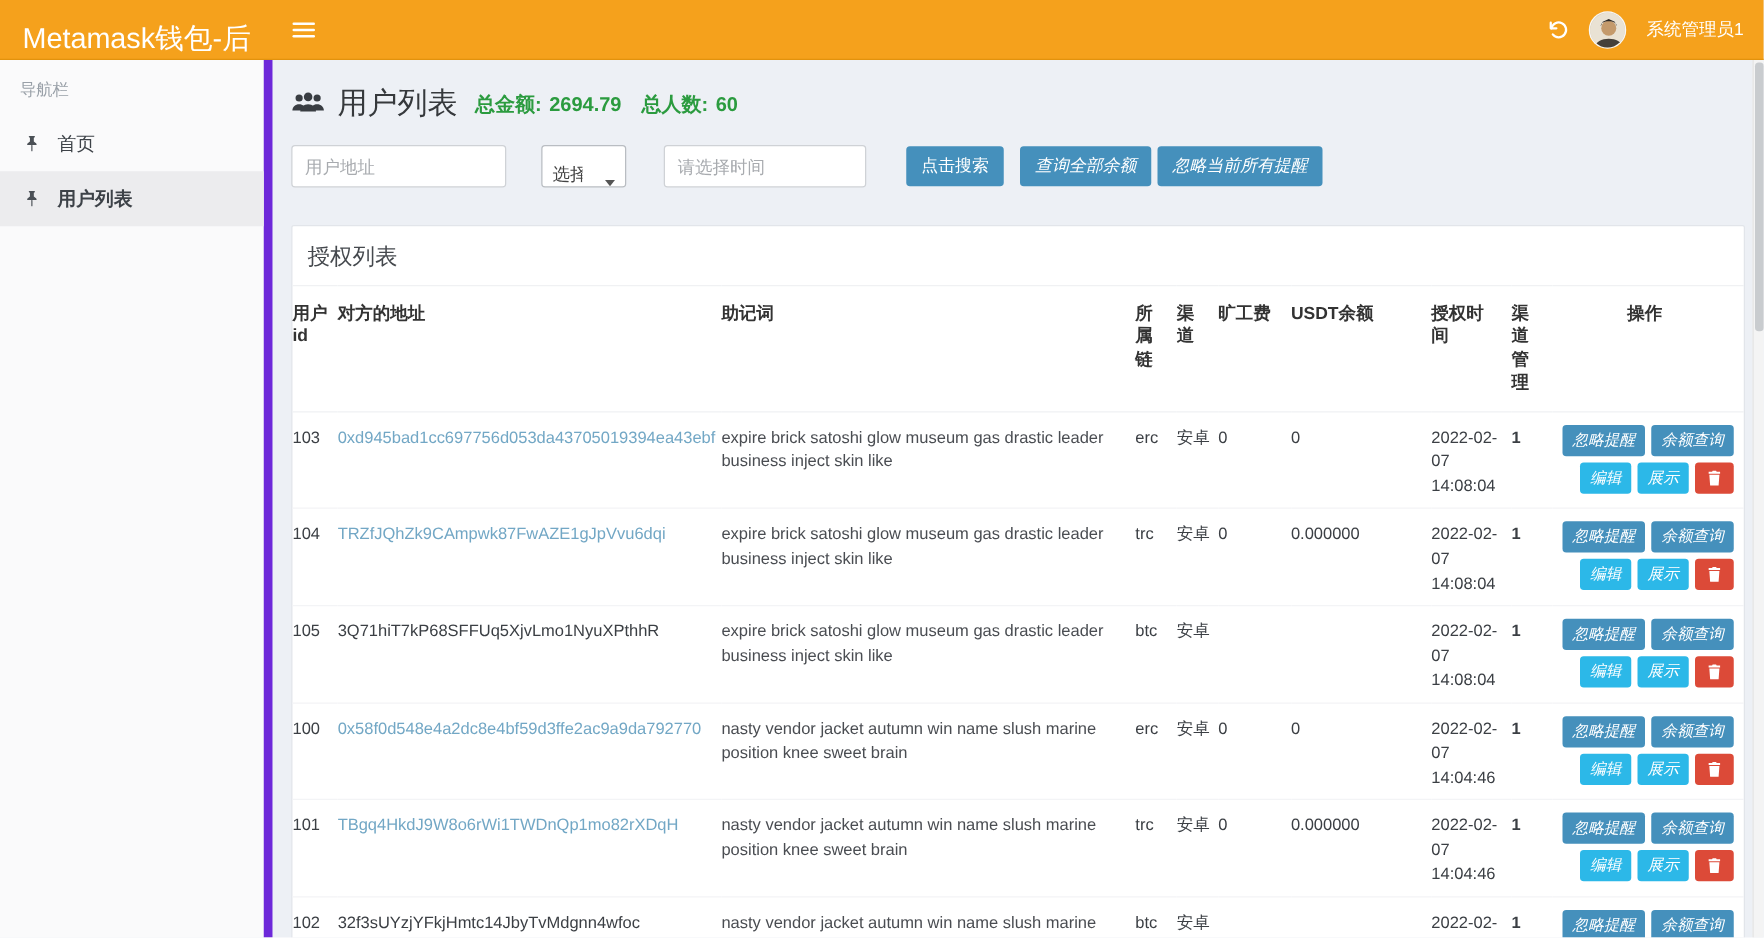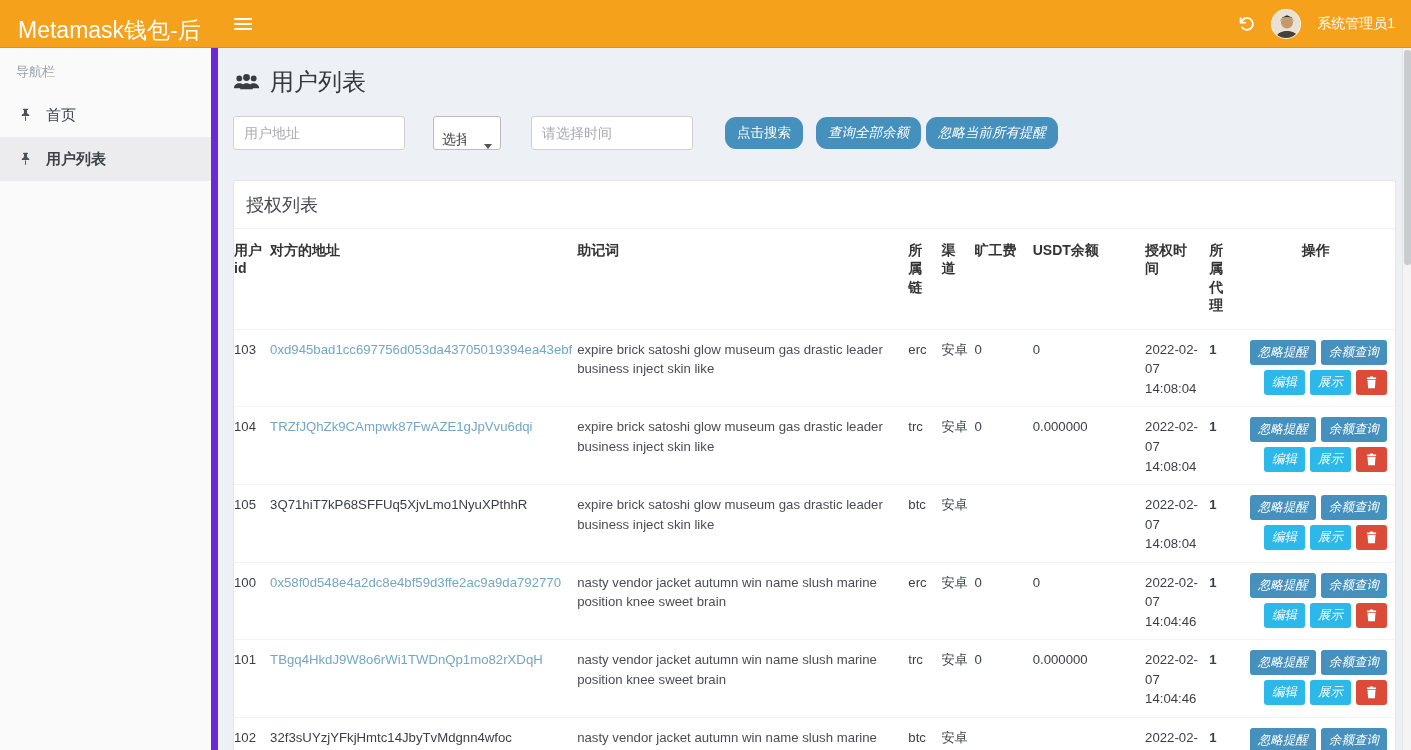--- a/index.html
+++ b/index.html
@@ -49,21 +49,21 @@
         margin-right:30px; cursor:pointer; }
   .sel-text{ font-size:14px; color:#444; width:24px; overflow:hidden; white-space:nowrap; }
   .caret{ width:0; height:0; border-left:4px solid transparent; border-right:4px solid transparent;
         border-top:5px solid #555; }
   .time-inp{ width:162px; margin-right:32px; }
 
   .btn{ border:none; border-radius:3px; color:#fff; cursor:pointer; font-family:inherit; }
   .btn.steel{ background:#4590bc; }
   .btn.cyan{ background:#2cb8e8; }
   .btn.red{ background:#dc4a38; }
-  .btn.lg{ height:32px; padding:0 12px; font-size:13.5px;border-radius:11px; }
+  .btn.lg{ height:32px; padding:0 12px; font-size:13.5px; }
   .it{ font-style:italic; }
   .mr13{ margin-right:13px; } .mr5{ margin-right:5px; }
 
   
   .panel{ background:#fff; border:1px solid #e2e5ea; border-radius:2px; }
   .panel-title{ font-size:18px; color:#45494e; font-weight:400; padding:12px 12px 11px; }
   table{ width:100%; border-collapse:collapse; table-layout:fixed; }
   th{ font-size:14px; color:#333; text-align:left; vertical-align:top;
       padding:12px 6px 14px 0; line-height:1.32; border-top:1px solid #f0f1f3;
       border-bottom:1px solid #f0f1f3; font-weight:700; }
@@ -157,20 +157,26 @@
         <svg width="27" height="20" viewBox="0 0 30 22" fill="currentColor">
           <circle cx="7" cy="7" r="3.2"></circle>
             <path d="M1 18c0-3.2 2.7-5.5 6-5.5S13 14.8 13 18z"></path>
           <circle cx="23" cy="7" r="3.2"></circle>
             <path d="M17 18c0-3.2 2.7-5.5 6-5.5s6 2.3 6 5.5z"></path>
           <circle cx="15" cy="6" r="3.8"></circle>
             <path d="M8 19c0-3.8 3.1-6.5 7-6.5s7 2.7 7 6.5z"></path>
         </svg>
       </span>
       <span class="page-title">用户列表</span>
+      <span class="stats">
+        <span>总金额:</span>
+        <span class="val">2694.79</span>
+        <span>总人数:</span>
+        <span class="val">60</span>
+      </span>
     </div>
 
     <div class="filter-row">
       <input class="inp addr-inp" type="text" placeholder="用户地址" style="">
       <div class="fake-select">
         <span class="sel-text">选择</span>
         <span class="caret"></span>
       </div>
       <input class="inp time-inp" type="text" placeholder="请选择时间" style="">
       <button class="btn steel lg mr13">点击搜索</button>
@@ -196,21 +202,21 @@
         <thead>
           <tr>
             <th>用户id</th>
             <th>对方的地址</th>
             <th>助记词</th>
             <th>所属链</th>
             <th>渠道</th>
             <th>旷工费</th>
             <th>USDT余额</th>
             <th><span class="wrapcap">授权时间</span></th>
-            <th>所属代理</th>
+            <th>渠道管理</th>
             <th class="th-ops">操作</th>
           </tr>
         </thead>
         <tbody>
             <tr>
     <td><span>103</span></td>
     <td><span class="addr link">0xd945bad1cc697756d053da43705019394ea43ebf</span></td>
     <td><span class="mnemonic">expire brick satoshi glow museum gas drastic leader business inject skin like</span></td>
     <td><span>erc</span></td>
     <td><span>安卓</span></td>

